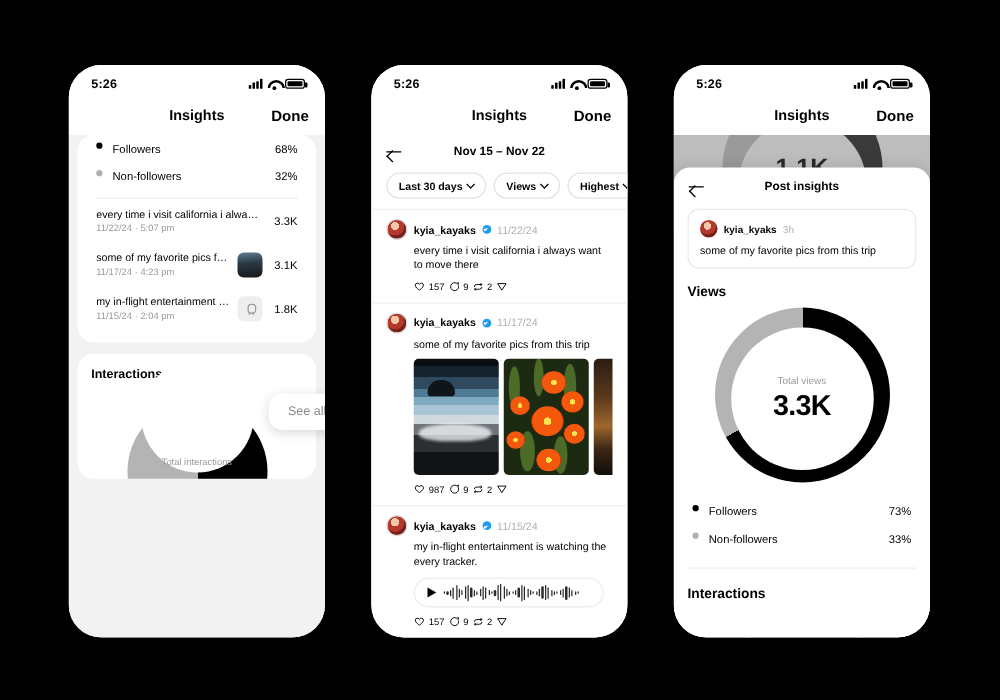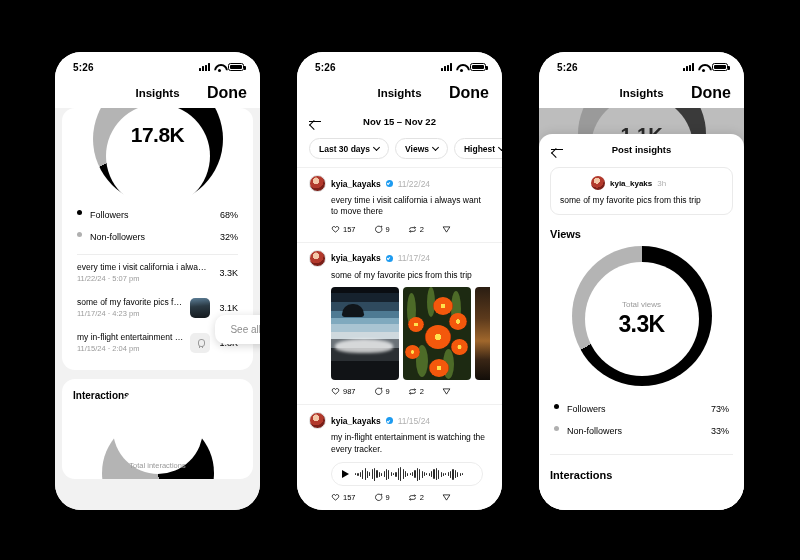--- a/index.html
+++ b/index.html
@@ -54,21 +54,21 @@
     content:""; position:absolute; right:-2.5px; top:2px; width:1.5px; height:3.5px;
     background:#000; border-radius:0 1px 1px 0;
   }
 
   
   .navbar {
     height: 30px; display: flex; align-items: center; justify-content: center;
     position: relative; background: #fff; z-index: 30;
   }
   .nav-title { font-size: 11.5px; font-weight: 700; color: #000; }
-  .nav-done { position: absolute; right: 13px; font-size: 16px; font-weight: 700; color: #000; margin-left: 10px; }
+  .nav-done { position: absolute; right: 13px; font-size: 12px; font-weight: 700; color: #000; margin-left: 10px; }
 
   
   .screen { position: relative; height: 402px; overflow: hidden; }
   .p1-card {
     background: #fff; border-radius: 13px; margin: 0 7px;
     padding: 0 11px 10px;
   }
   .donut-wrap { position: relative; height: 96px; margin: 0 auto; width: 130px; }
   .donut-top {
     position: absolute; left: 50%; top: -34px; transform: translateX(-50%);
@@ -211,21 +211,21 @@
     position: absolute; border-radius: 50%;
     background: radial-gradient(circle at 50% 50%, #ffe14d 0 17%, #f4580c 18% 68%, #c63a05 69% 100%);
   }
   .gph.poppy .lf {
     position: absolute; background: #4d6b28; border-radius: 50%;
   }
   .gph.dark {
     background: linear-gradient(180deg,#2a1d12 0%,#5c3a1c 34%,#a0672c 58%,#3a2615 78%,#120d08 100%);
   }
 
-  .engage { display: flex; align-items: center; gap: 18px; padding: 7px 0 2px 22px; }
+  .engage { display: flex; align-items: center; gap: 3px; padding: 7px 0 2px 22px; }
   .eg { display: flex; align-items: center; gap: 3px; }
   .eg-n { font-size: 7.5px; color: #000; }
   .ic-heart { width:9px; height:9px; position:relative; }
   .ic-heart svg, .ic-comment svg, .ic-repost svg, .ic-share svg { display:block; }
 
   .audio {
     margin: 7px 0 0 22px; height: 24px; border-radius: 12px; border: 1px solid #ececec;
     display: flex; align-items: center; gap: 6px; padding: 0 10px; width: 152px;
   }
   .play-tri {
@@ -256,21 +256,21 @@
     position: absolute; left: 0; right: 0; top: 26px; bottom: 0;
     background: #fff; border-radius: 13px 13px 0 0; overflow: hidden;
     box-shadow: 0 -2px 10px rgba(0,0,0,.10);
   }
   .sheet-head { display:flex; align-items:center; padding: 10px 12px 6px; position: relative; }
   .sheet-title { position:absolute; left:0; right:0; text-align:center; font-size:9.5px; font-weight:700; color:#000; }
 
   .p3-postcard {
     margin: 6px 11px 0; border: 1px solid #eaeaea; border-radius: 9px; padding: 8px 9px 9px;
   }
-  .p3-ph { display:flex; align-items:center; gap:5px;margin-left:31px; }
+  .p3-ph { display:flex; align-items:center; gap:5px; }
   .p3-av {
     width: 14px; height: 14px; border-radius: 50%; flex:none;
     background: radial-gradient(circle at 42% 34%, #f3c7a8 0 24%, #b2392c 25% 55%, #7b1f18 56% 100%);
   }
   .p3-un { font-size: 8px; font-weight: 700; color: #000; }
   .p3-ago { font-size: 8px; color: #b0b0b0; }
   .p3-pt { font-size: 8.5px; color: #000; padding-top: 5px; }
 
   .p3-sec { font-size: 11px; font-weight: 700; color: #000; padding: 13px 11px 0; }
 
@@ -323,26 +323,20 @@
       </span>
     </div>
     <div class="navbar">
       <span class="nav-title">Insights</span>
       <span class="nav-done">Done</span>
     </div>
 
     <div class="screen">
       <div class="p1-outer">
         <div class="p1-card">
-          <div class="donut-wrap">
-            <div class="donut-top" id="p1donut" style="background: conic-gradient(rgb(0, 0, 0) 0deg, rgb(0, 0, 0) 244.8deg, rgb(180, 180, 180) 244.8deg, rgb(180, 180, 180) 360deg);"></div>
-            <div class="donut-hole">
-              <span class="donut-big top-clip">17.8K</span>
-            </div>
-          </div>
 
           <div class="legend-row">
             <span class="legend-left">
               <span class="dot black"></span>
               <span>Followers</span>
             </span>
             <span class="legend-pct">68%</span>
           </div>
           <div class="legend-row">
             <span class="legend-left">

